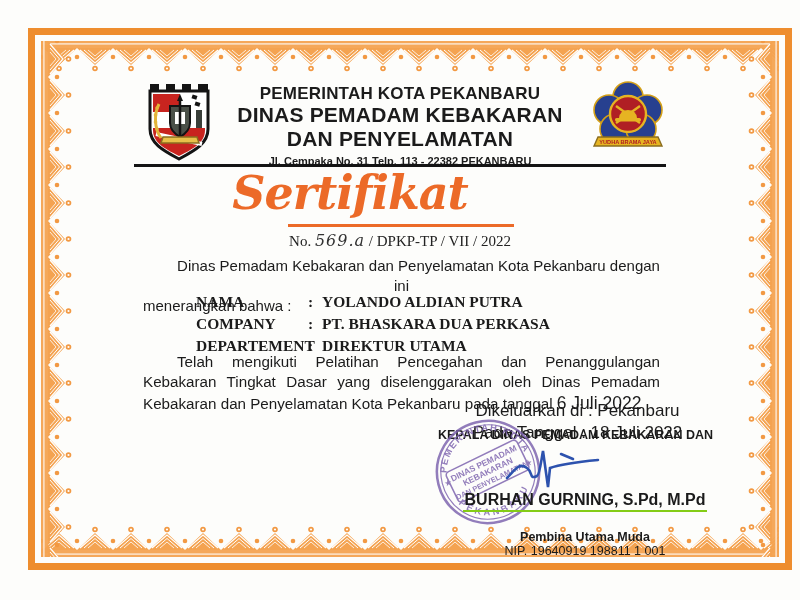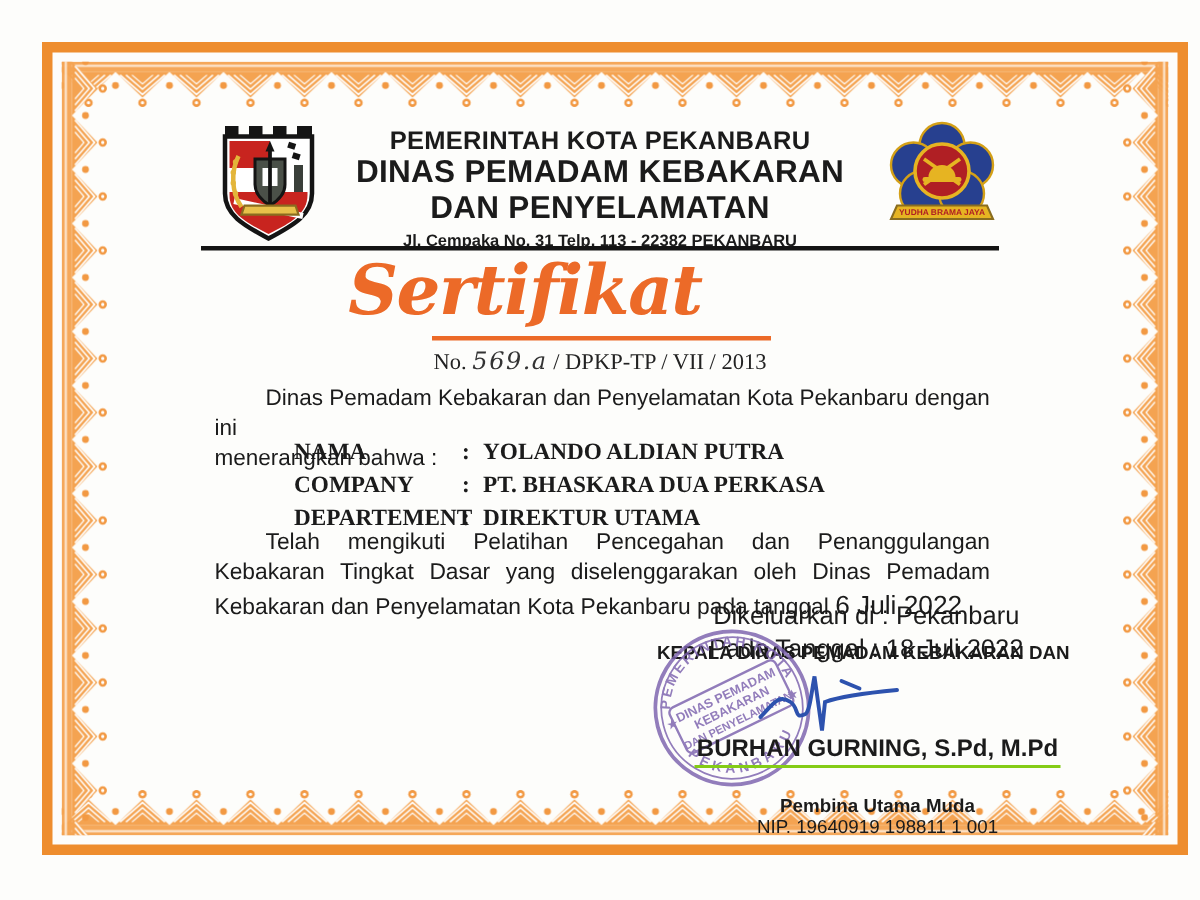--- a/index.html
+++ b/index.html
@@ -33,21 +33,21 @@
          font-family:"DejaVu Serif",serif;font-weight:bold;font-style:italic;
          font-size:46px;letter-spacing:-1px;color:#ec6a28;}
   .title-underline{position:absolute;top:224px;left:288px;width:226px;height:3px;background:#ec6a28;}
 
   .number{position:absolute;top:231px;left:0;width:800px;text-align:center;
           font-family:"Liberation Serif",serif;font-size:15px;color:#222;}
   .number .hand{font-family:"DejaVu Serif",serif;font-style:italic;font-size:16px;
                 letter-spacing:1px;color:#333;}
 
   .intro{position:absolute;top:256px;left:143px;width:517px;font-size:15px;line-height:1.33;}
-  .intro .indent{text-indent:34px;}
+  .intro .indent{text-indent:34px;text-align:center;}
 
   .fields{position:absolute;top:291px;left:196px;
           font-family:"Liberation Serif",serif;font-weight:bold;font-size:15.5px;}
   .frow{display:flex;line-height:22px;}
   .flabel{width:112px;}
   .fcolon{width:14px;}
 
   .para{position:absolute;top:352px;left:143px;width:517px;font-size:15.2px;
         line-height:1.32;text-align:justify;text-indent:34px;}
   .para .date{font-size:17.5px;white-space:nowrap;}
@@ -200,21 +200,21 @@
     <div class="h-addr">Jl. Cempaka No. 31 Telp. 113 - 22382 PEKANBARU</div>
   </div>
   <div class="divider"></div>
 
   <div class="title">Sertifikat</div>
   <div class="title-underline"></div>
 
   <div class="number">
     <span>No.</span>
     <span class="hand">569.a</span>
-    <span>/ DPKP-TP / VII / 2013</span>
+    <span>/ DPKP-TP / VII / 2022</span>
   </div>
 
   <div class="intro">
     <div class="indent">Dinas Pemadam Kebakaran dan Penyelamatan Kota Pekanbaru dengan ini</div>
     <div>menerangkan bahwa :</div>
   </div>
 
   <div class="fields">
     <div class="frow">
       <span class="flabel">NAMA</span>

